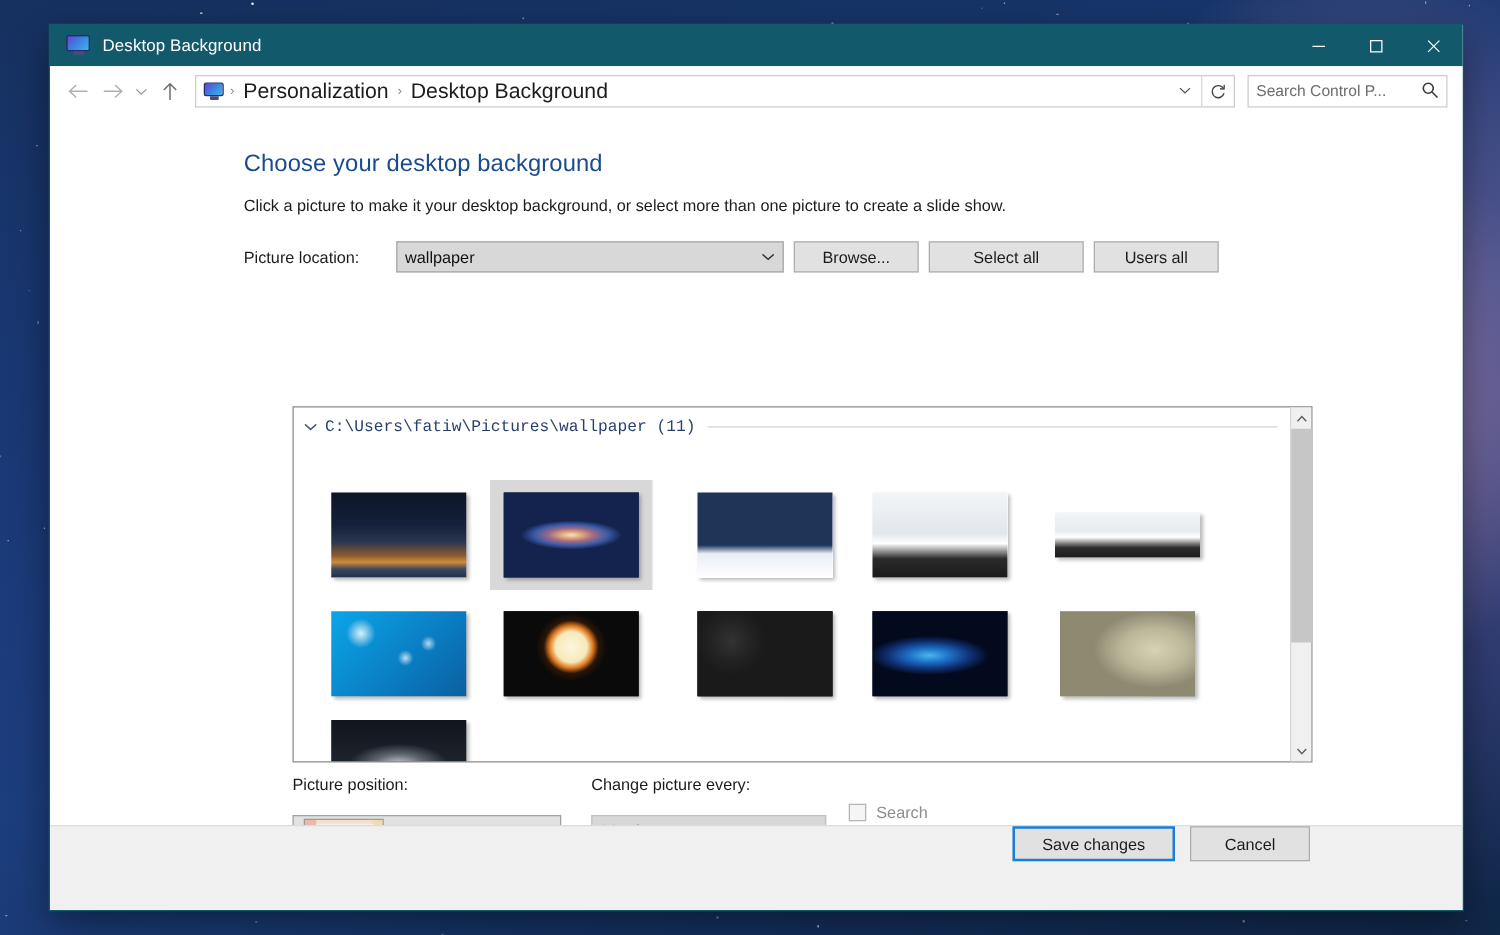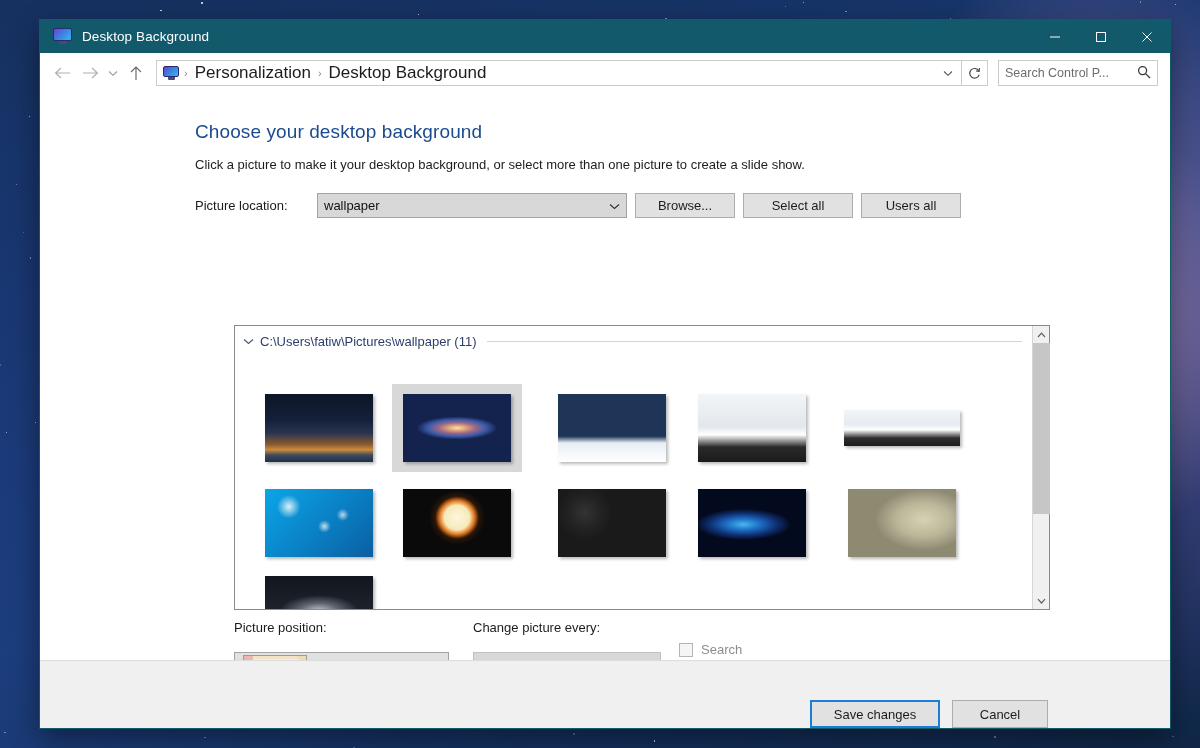--- a/index.html
+++ b/index.html
@@ -114,34 +114,34 @@
     width: 310px; height: 25px; background: #d8d8d8; border: 1px solid #a3a3a3;
     display: flex; align-items: center; padding: 0 6px; font-size: 13px; color: #111;
   }
   #loc-select .chev { margin-left: auto; font-size: 11px; color: #333; }
   .btn {
     height: 25px; border: 1px solid #adadad; background: #e1e1e1;
     font-size: 13px; color: #1c1c1c; display: flex; align-items: center;
     justify-content: center; margin-left: 8px; padding: 0 10px;
   }
   #btn-browse { width: 100px; }
-  #btn-selectall { width: 110px; }
+  #btn-selectall { width: 124px; }
   #btn-clearall { width: 100px; }
 
   
   #listbox {
     position: absolute; left: 194px; top: 232px; width: 816px; height: 285px;
     border: 1px solid #8a8a8a; background: #ffffff; display: flex;
   }
   #list-inner { flex: 1 1 auto; position: relative; overflow: hidden; }
   #group-head {
     display: flex; align-items: center; height: 30px; padding: 0 10px 0 8px;
   }
   #group-chev { color: #4a5a7a; font-size: 12px; margin-right: 6px; }
-  #group-path { font-size: 13px; color: #2a3f6b; white-space: nowrap; }
+  #group-path { font-size: 13px; color: #2a3f6b; white-space: nowrap; font-family: Liberation Mono, monospace; }
   #group-rule { flex: 1 1 auto; height: 1px; background: #d4d4d4; margin-left: 10px; }
 
   .thumbgrid { position: relative; }
   .thumb-cell {
     position: absolute; display: flex; align-items: center; justify-content: center;
   }
   .thumb-cell.selected { background: #d8d8d8; }
   .thumb-img {
     box-shadow: 2px 2px 3px rgba(0,0,0,0.28); background: #111;
     background-size: cover; background-position: center;
@@ -193,21 +193,21 @@
   }
   .cbox {
     width: 14px; height: 14px; border: 1px solid #b5b5b5; background: #f5f5f5;
     display: flex; align-items: center; justify-content: center; flex: 0 0 14px;
   }
   .cb-label { font-size: 13px; color: #8d8d8d; margin-left: 8px; }
 
   
   #footer {
     flex: 0 0 68px; height: 68px; background: #f0f0f0; border-top: 1px solid #dcdcdc;
-    display: flex; align-items: flex-end; justify-content: flex-end; padding-right: 122px;
+    display: flex; align-items: flex-start; justify-content: flex-end; padding-right: 122px;
     gap: 12px;
   }
   #btn-save {
     width: 130px; height: 28px; background: #e1e1e1; border: 2px solid #1a7fd4;
     font-size: 13px; color: #1c1c1c; display: flex; align-items: center; justify-content: center;
   }
   #btn-cancel {
     width: 96px; height: 28px; background: #e1e1e1; border: 1px solid #adadad;
     font-size: 13px; color: #1c1c1c; display: flex; align-items: center; justify-content: center;
   }

